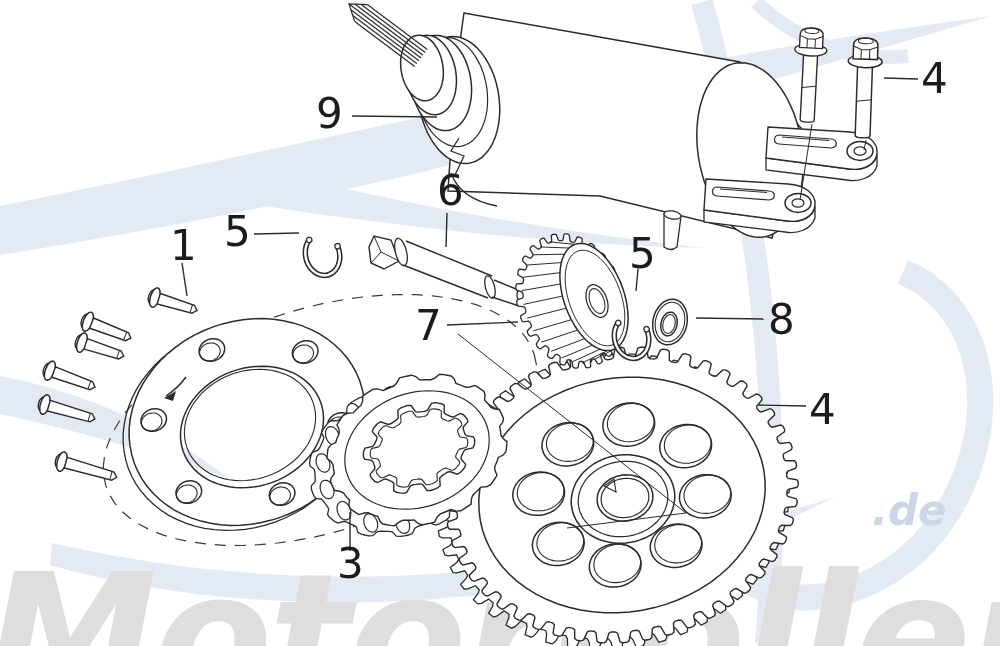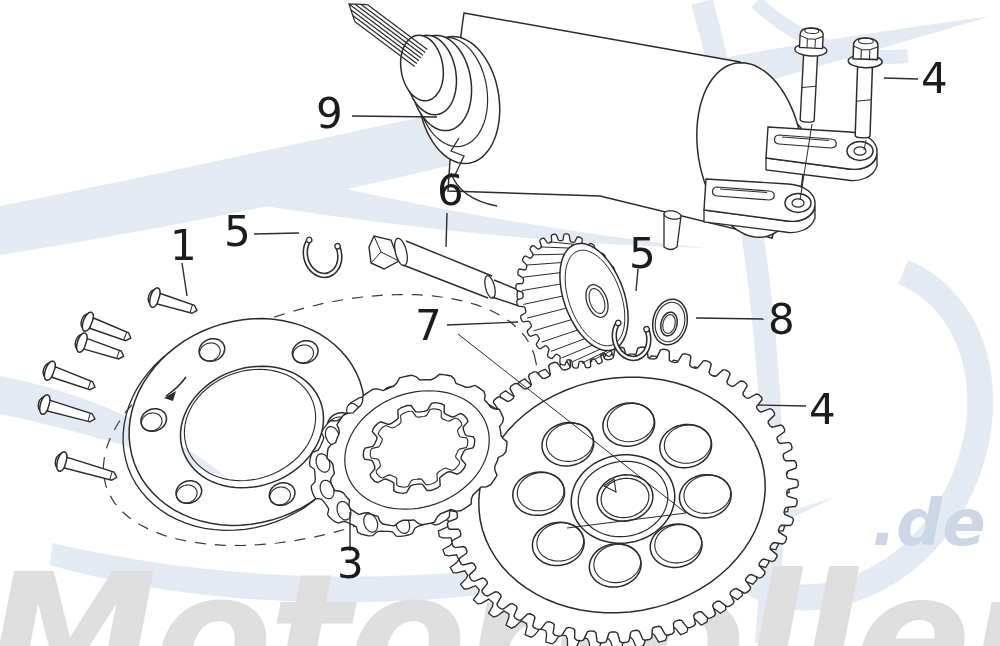--- a/index.html
+++ b/index.html
@@ -5,21 +5,21 @@
   html,body{margin:0;padding:0;background:#fff;}
   #canvas{position:relative;width:1000px;height:646px;overflow:hidden;background:#ffffff;
           font-family:"DejaVu Sans", sans-serif;}
   #swoosh,#art{position:absolute;left:0;top:0;}
   #swoosh{z-index:0;}
   #art{z-index:2;}
   .wm{position:absolute;z-index:1;white-space:nowrap;user-select:none;}
   .wm-top{left:18px;top:8px;font-size:56px;color:#e1e1e1;letter-spacing:1px;}
   .wm-bottom{left:-14px;top:536px;font-size:172px;font-weight:bold;font-style:italic;
              color:#dedede;letter-spacing:-3px;}
-  .wm-de{left:872px;top:486px;font-size:64px;font-weight:bold;font-style:italic;color:#ccd6e6;}
+  .wm-de{left:872px;top:486px;font-size:42px;font-weight:bold;font-style:italic;color:#ccd6e6;}
   .callout{position:absolute;z-index:3;font-size:42px;color:#1c1c1c;line-height:1;}
 </style>
 </head>
 <body>
 
 <div id="canvas">
 
   <svg id="swoosh" width="1000" height="646">
     <path d="M0,206 C300,147 630,63 992,16 C735,90 425,188 0,255 Z" fill="#e4eaf4"></path>
     <path d="M265,170 C420,208 560,232 705,248 C560,245 400,227 265,206 Z" fill="#e4eaf4"></path>

